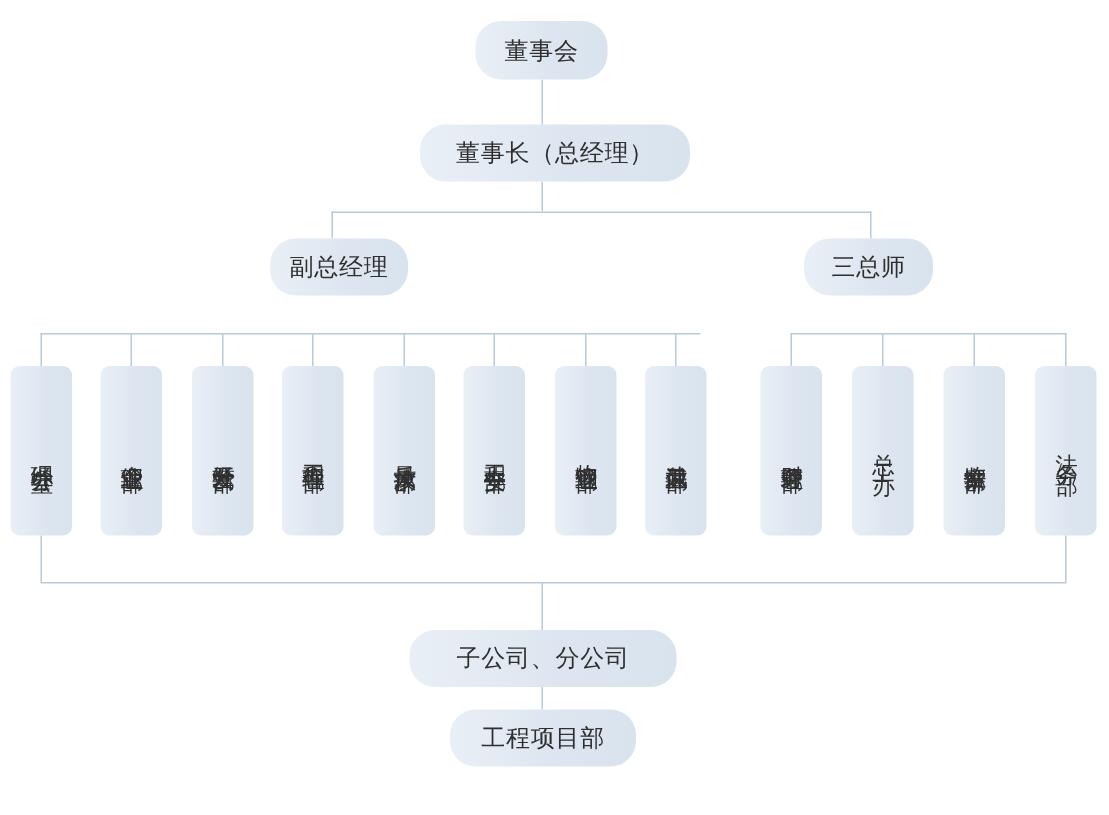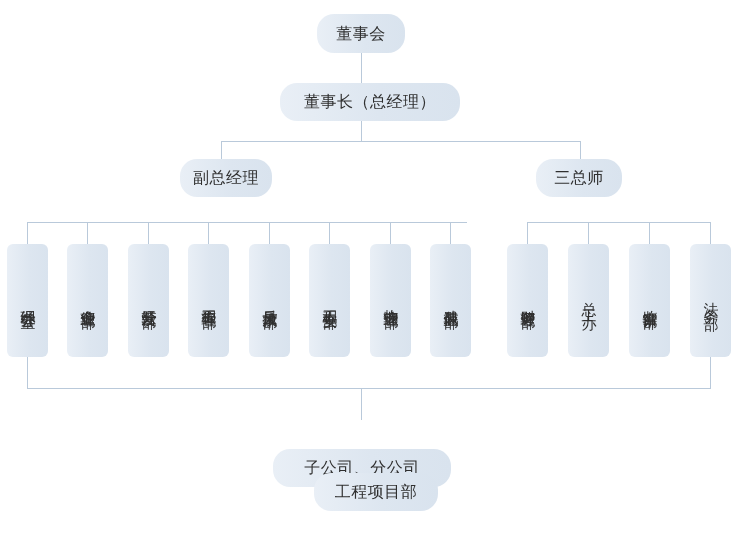--- a/index.html
+++ b/index.html
@@ -118,19 +118,19 @@
   <div class="node vertical" style="left:507px; top:244px; width:41px; height:113px;">财务管理部</div>
   <div class="node vertical spaced" style="left:568px; top:244px; width:41px; height:113px;">总工办</div>
   <div class="node vertical" style="left:629px; top:244px; width:41px; height:113px;">监察审计部</div>
   <div class="node vertical spaced" style="left:690px; top:244px; width:41px; height:113px;">法务部</div>
 
   <div class="line v" style="left:27px;  top:357px; height:31px;"></div>
   <div class="line v" style="left:710px; top:357px; height:31px;"></div>
   <div class="line h" style="left:27px;  top:388px; width:684px;"></div>
   <div class="line v" style="left:361px; top:388px; height:32px;"></div>
 
-  <div class="node horizontal" style="left:273px; top:420px; width:178px; height:38px;margin-top:29px;">子公司、分公司</div>
+  <div class="node horizontal" style="left:273px; top:420px; width:178px; height:38px;">子公司、分公司</div>
 
   <div class="line v" style="left:361px; top:458px; height:15px;"></div>
 
-  <div class="node horizontal" style="left:300px; top:473px; width:124px; height:38px;margin-left:14px;">工程项目部</div>
+  <div class="node horizontal" style="left:300px; top:473px; width:124px; height:38px;">工程项目部</div>
 
 </div>
 
 </body></html>

